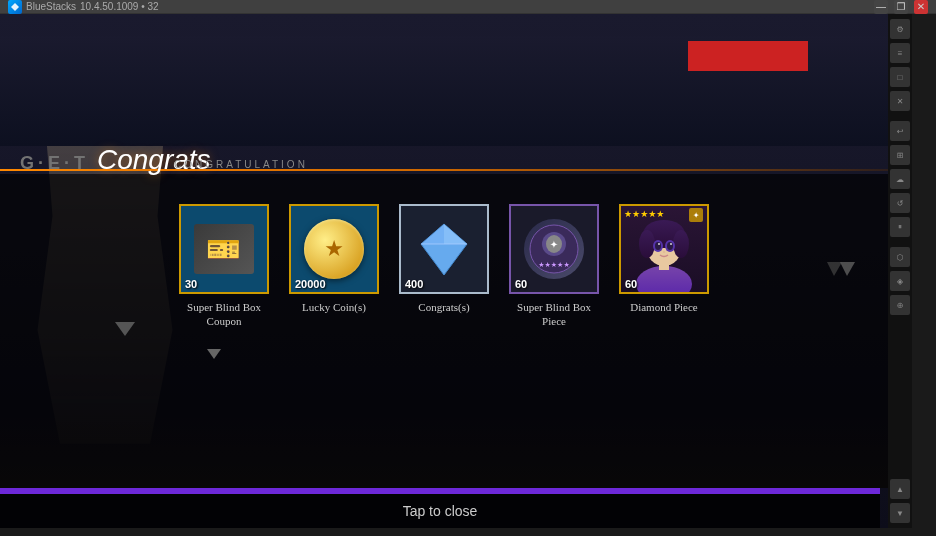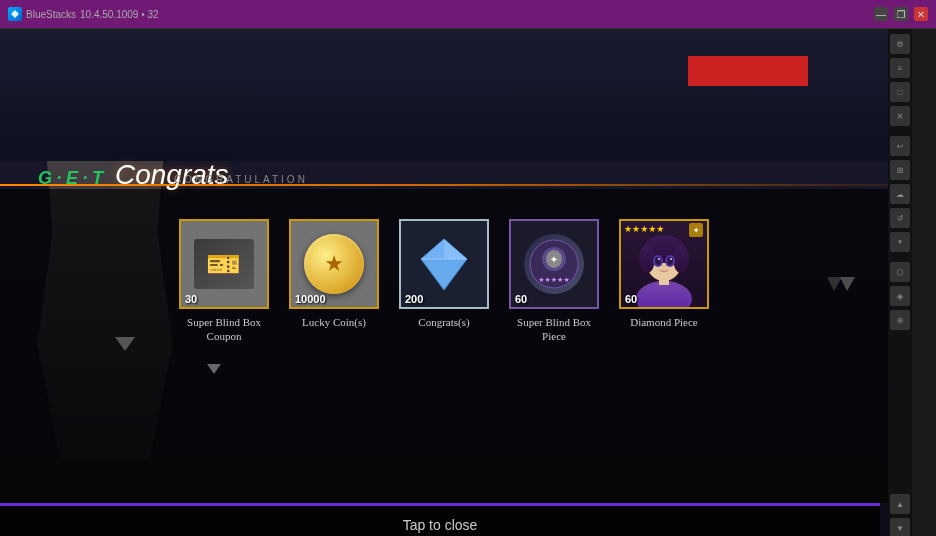--- a/index.html
+++ b/index.html
@@ -9,22 +9,22 @@
       height: 536px;
       background: #1a1a1a;
       font-family: Arial, sans-serif;
       overflow: hidden;
       position: relative;
     }
 
     
     .bluestacks-bar {
       width: 100%;
-      height: 29px;
-      background: #701a75;
+      height: 14px;
+      background: #404040;
       display: flex;
       align-items: center;
       justify-content: space-between;
       padding: 3px 8px;
       position: relative;
       z-index: 100;
       border-bottom: 1px solid #333;
     }
 
     .bs-logo {
@@ -146,24 +146,22 @@
       left: 20px;
       z-index: 20;
       display: flex;
       align-items: baseline;
       gap: 8px;
     }
 
     .get-label {
       font-size: 18px;
       font-weight: bold;
-      color: #22c55e;
+      color: #737373;
       letter-spacing: 4px;
-      font-style: italic;
-      margin-left: 18px;
     }
 
     .congrats-text {
       font-size: 28px;
       font-weight: normal;
       color: #ffffff;
       font-style: italic;
       text-shadow: 0 0 10px rgba(255,136,0,0.5);
     }
 
@@ -221,21 +219,21 @@
       justify-content: center;
     }
 
     .item-image.purple-border {
       border-color: #7755aa;
       background: #1a1a2a;
     }
 
     .item-image.gold-border {
       border-color: #cc9900;
-      background: #737373;
+      background: #0c4a6e;
     }
 
     .item-quantity {
       position: absolute;
       bottom: 2px;
       left: 4px;
       color: #ffffff;
       font-size: 11px;
       font-weight: bold;
       text-shadow: 1px 1px 2px #000;
@@ -353,21 +351,21 @@
       bottom: 0;
       left: 0;
       right: 32px;
       height: 40px;
       background: rgba(0,0,0,0.8);
       display: flex;
       align-items: center;
       justify-content: center;
       z-index: 30;
       cursor: pointer;
-      border-top: 3px solid #6d28d9;
+      border-top: 6px solid #6d28d9;
     }
 
     .tap-to-close-text {
       color: #cccccc;
       font-size: 14px;
     }
 
     
     .bg-stage {
       position: absolute;
@@ -458,36 +456,36 @@
       <div class="item-image gold-border">
         <div class="icon-blind-box"></div>
         <span class="item-quantity">30</span>
       </div>
       <span class="item-label">Super Blind Box Coupon</span>
     </div>
 
     <div class="item-card">
       <div class="item-image gold-border">
         <div class="icon-coin"></div>
-        <span class="item-quantity">10000</span>
+        <span class="item-quantity">20000</span>
       </div>
       <span class="item-label">Lucky Coin(s)</span>
     </div>
 
     <div class="item-card">
       <div class="item-image" style="border-color: #aabbcc; background: #1a2030;">
         <div class="diamond-wrapper">
           <svg width="50" height="55" viewBox="0 0 50 55">
             <polygon points="25,2 48,22 25,53 2,22" fill="#66aaee" stroke="#4488cc" stroke-width="1"></polygon>
             <polygon points="25,2 48,22 25,22" fill="#99ccff" opacity="0.6"></polygon>
             <polygon points="2,22 25,22 25,2" fill="#88bbff" opacity="0.4"></polygon>
             <line x1="2" y1="22" x2="48" y2="22" stroke="#aaccff" stroke-width="0.8"></line>
           </svg>
         </div>
-        <span class="item-quantity">200</span>
+        <span class="item-quantity">400</span>
       </div>
       <span class="item-label">Congrats(s)</span>
     </div>
 
     <div class="item-card">
       <div class="item-image purple-border">
         <div class="icon-piece">
           <svg width="55" height="55" viewBox="0 0 55 55">
             <circle cx="27" cy="27" r="24" fill="#3a2a5a" stroke="#7755aa" stroke-width="1"></circle>
             <circle cx="27" cy="22" r="12" fill="#5a4a8a"></circle>

